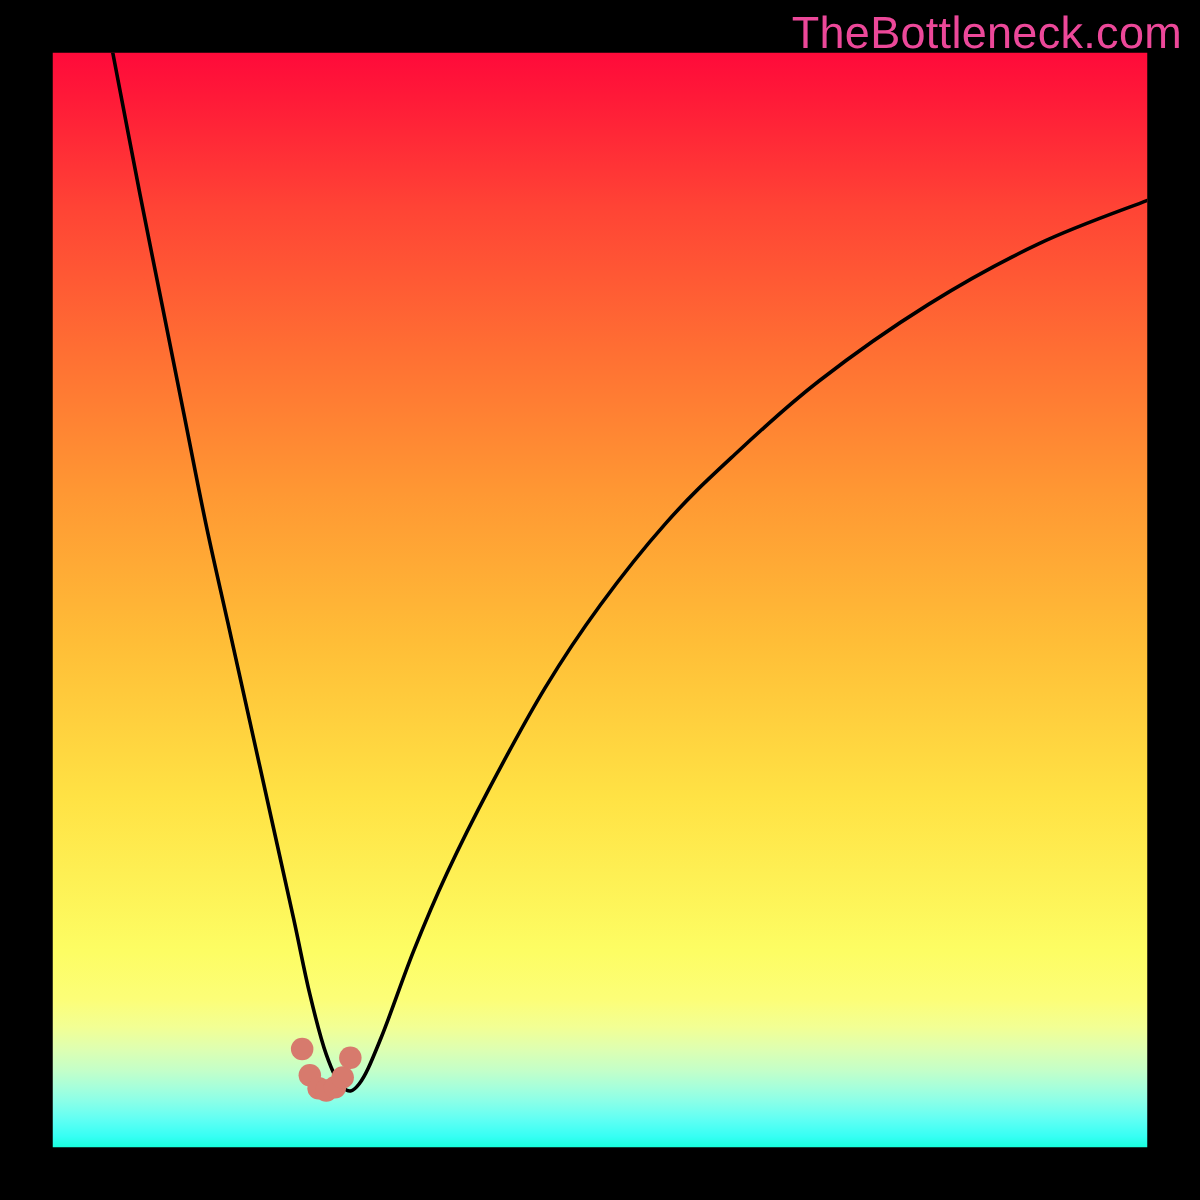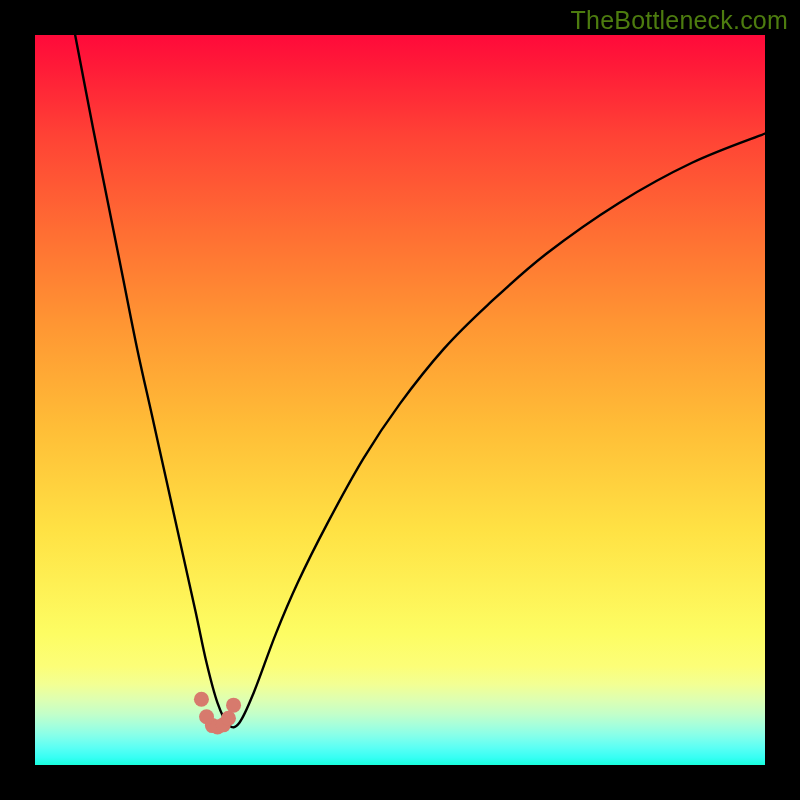--- a/index.html
+++ b/index.html
@@ -60,22 +60,22 @@
     left: 0;
     top: 0;
     width: 730px;
     height: 730px;
     pointer-events: none;
   }
   .watermark {
     position: absolute;
     top: 6px;
     right: 12px;
-    color: #4d7c0f;
-    font-size: 25px;
+    color: #ec4899;
+    font-size: 30px;
     letter-spacing: 0.2px;
     font-weight: 400;
   }
 </style>
 </head>
 <body>
 
 <div class="watermark">TheBottleneck.com</div>
 
 <div class="frame">

